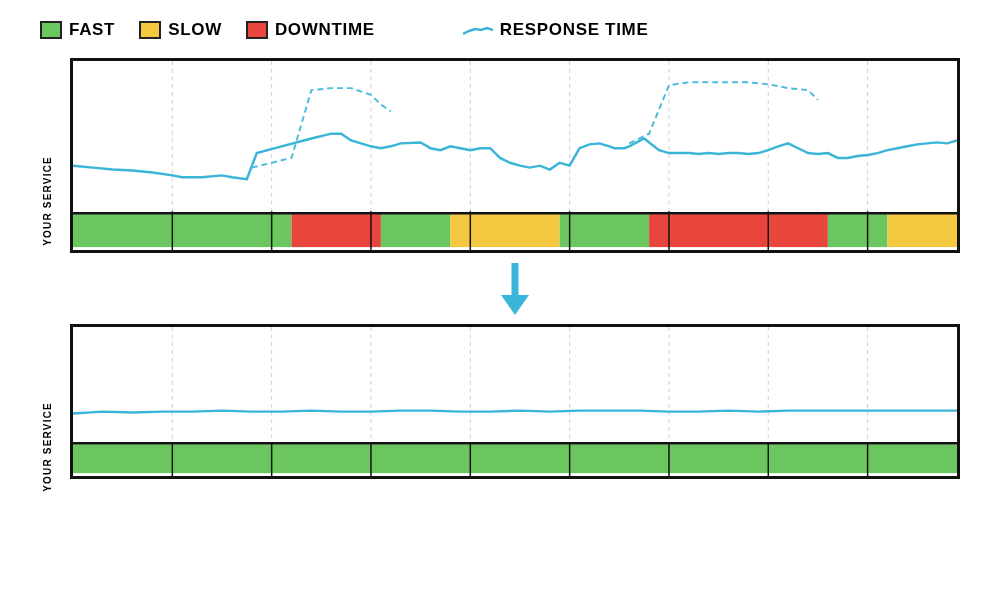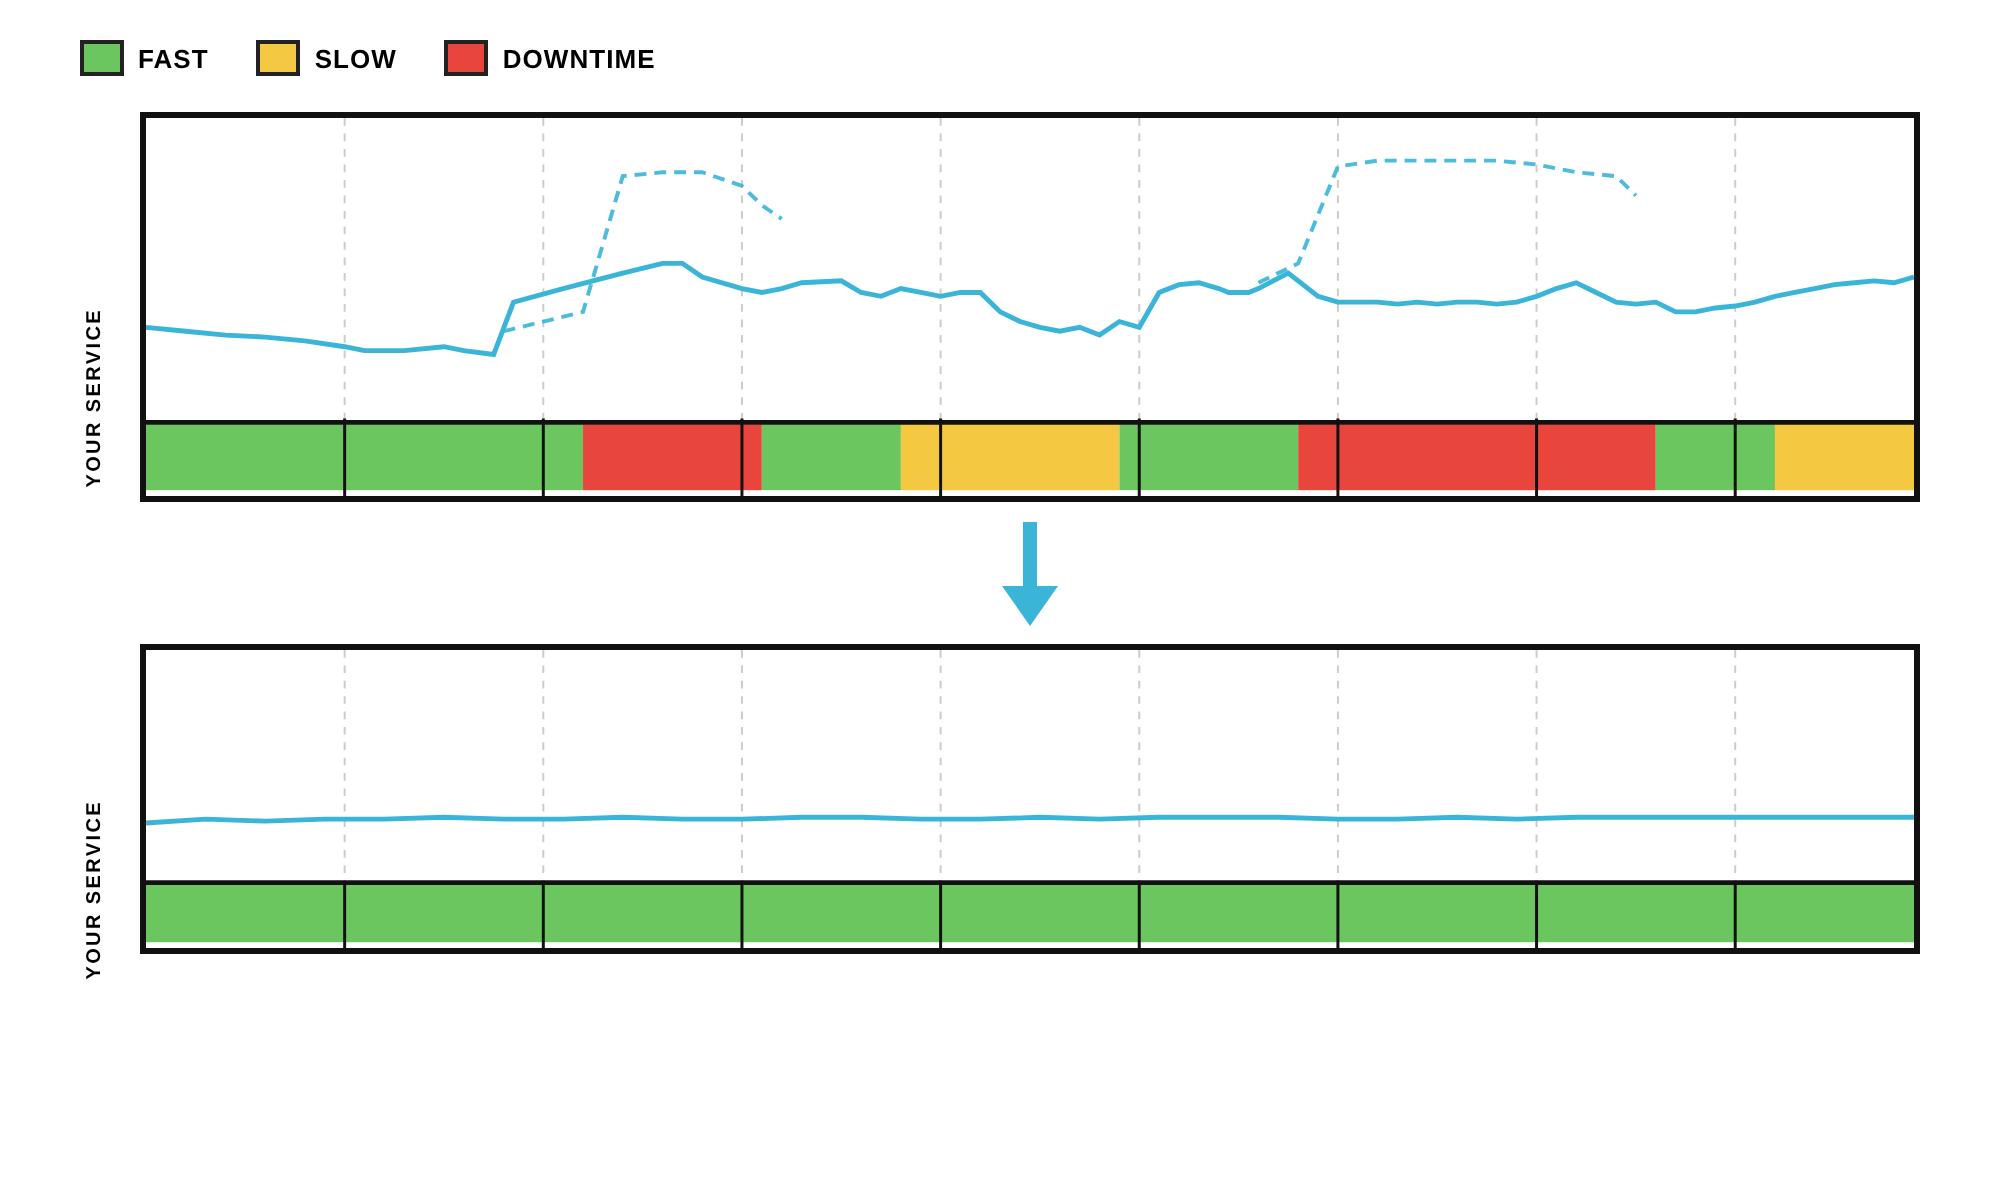--- a/index.html
+++ b/index.html
@@ -21,21 +21,21 @@
       align-items: center;
       gap: 24px;
       width: 100%;
       margin-bottom: 18px;
       flex-wrap: nowrap;
     }
     .legend-item {
       display: flex;
       align-items: center;
       gap: 7px;
-      font-size: 13px;
+      font-size: 17px;
       font-weight: 700;
       letter-spacing: 0.04em;
       text-transform: uppercase;
       font-family: 'Arial Black', Arial, sans-serif;
     }
     .legend-color-box {
       width: 22px;
       height: 18px;
       border: 2.5px solid #222;
       display: inline-block;
@@ -97,20 +97,28 @@
   </div>
   <div class="legend-item">
     <div class="legend-color-box" style="background:#f5c842;"></div>
     <span>SLOW</span>
   </div>
   <div class="legend-item">
     <div class="legend-color-box" style="background:#e8453c;"></div>
     <span>DOWNTIME</span>
   </div>
   <div class="legend-separator"></div>
+  <div class="legend-item">
+    <div class="legend-line-box">
+      <svg width="30" height="18">
+          <polyline points="0,13 6,10 12,8 18,9 24,7 30,9" fill="none" stroke="#3ab5d8" stroke-width="2.5"></polyline>
+        </svg>
+    </div>
+    <span>RESPONSE TIME</span>
+  </div>
 </div>
 
 <div class="chart-wrapper" style="height:195px; margin-bottom:4px;">
   <div class="chart-label" style="left:2px; top:50%; writing-mode:vertical-rl; transform:rotate(180deg); font-size:10px; font-weight:800; letter-spacing:0.12em; text-transform:uppercase; font-family:'Arial Black',Arial,sans-serif; position:absolute;">YOUR SERVICE</div>
   <div class="chart-area" style="margin-left:30px; height:195px; border:3px solid #111; position:relative; overflow:hidden;">
     <svg width="100%" height="100%" viewBox="0 0 890 195" preserveAspectRatio="none" style="position:absolute;top:0;left:0;">
 
       <line x1="100" y1="0" x2="100" y2="155" stroke="#ccc" stroke-width="1" stroke-dasharray="4,4"></line>
       <line x1="200" y1="0" x2="200" y2="155" stroke="#ccc" stroke-width="1" stroke-dasharray="4,4"></line>
       <line x1="300" y1="0" x2="300" y2="155" stroke="#ccc" stroke-width="1" stroke-dasharray="4,4"></line>

